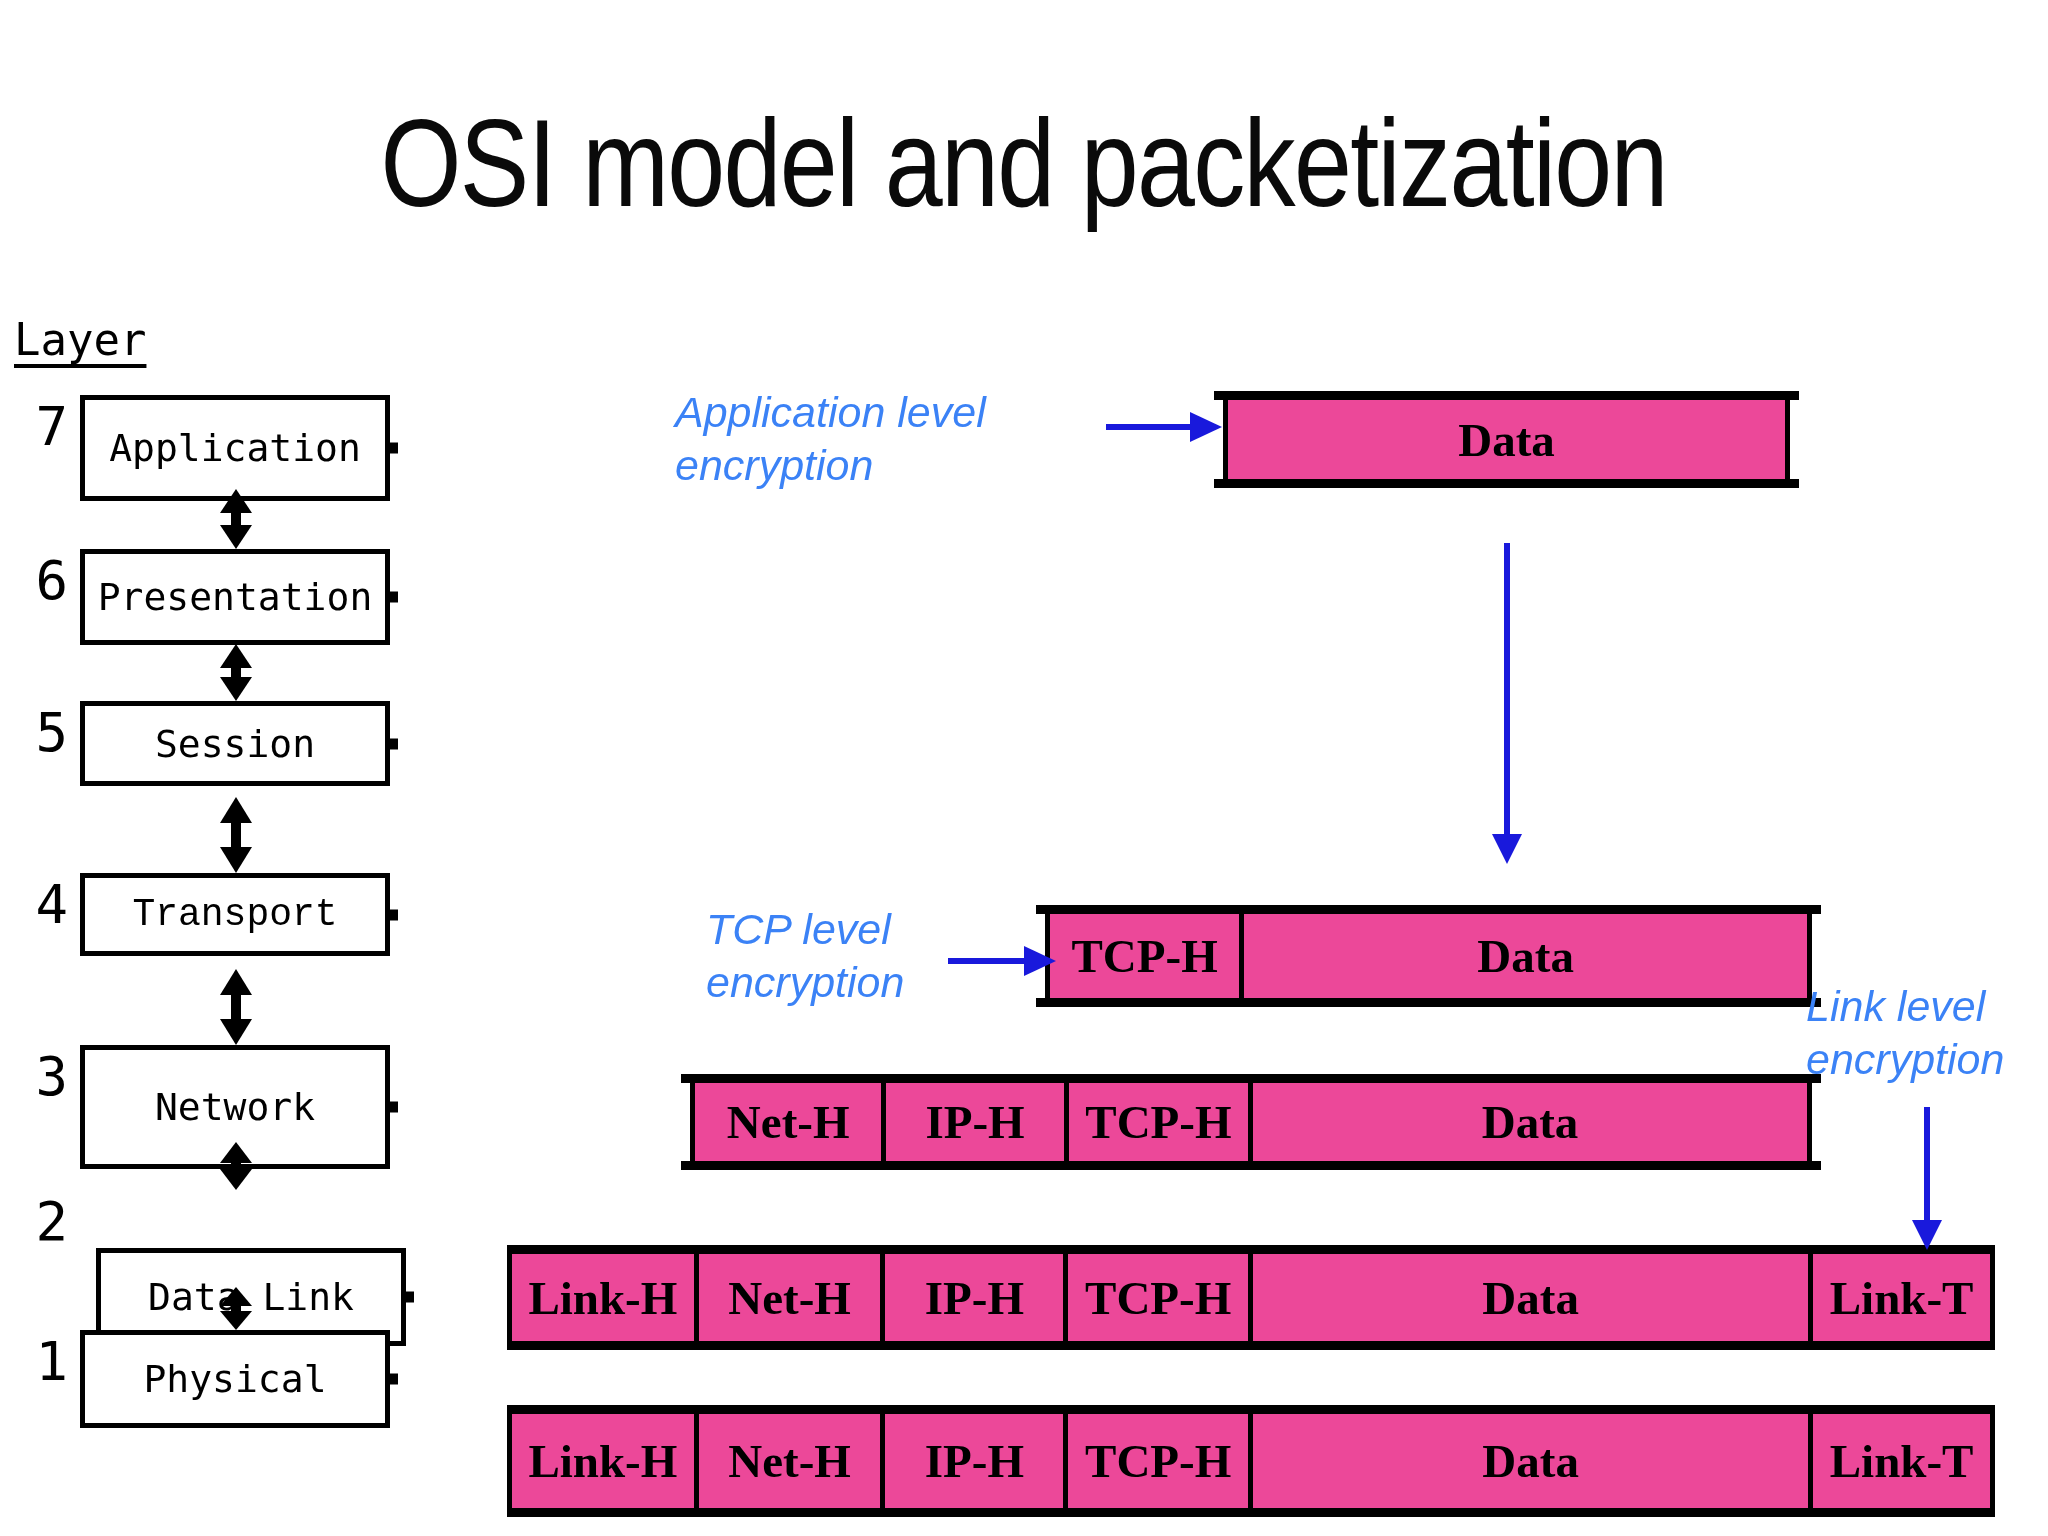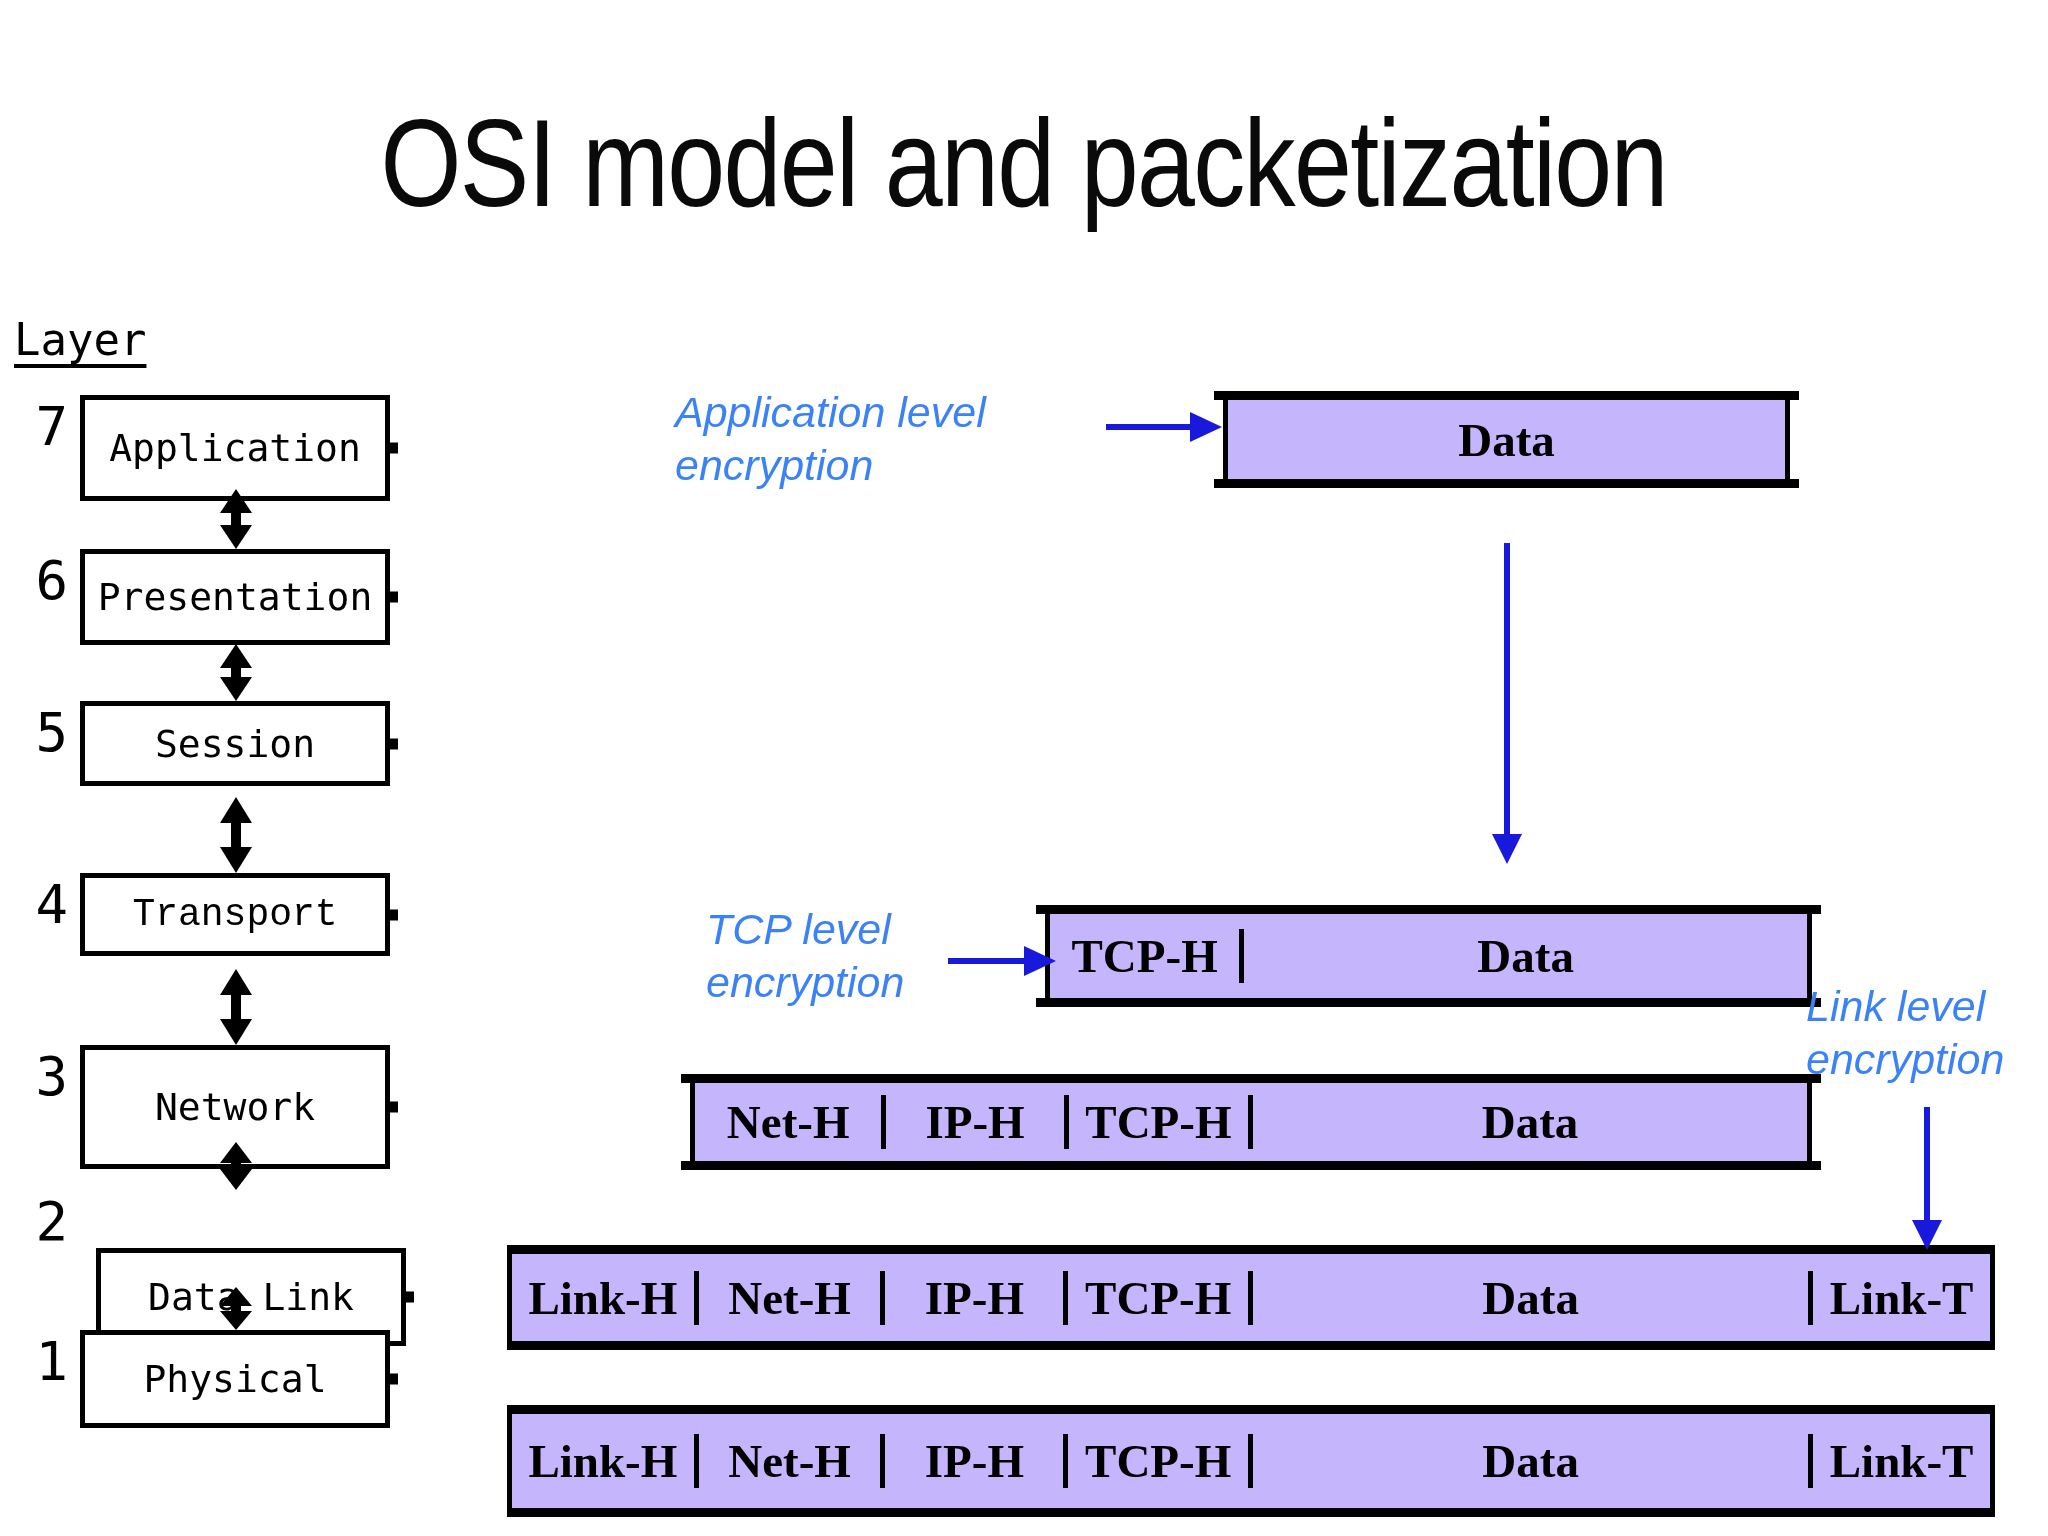--- a/index.html
+++ b/index.html
@@ -33,21 +33,21 @@
     position:absolute; left:14px; width:54px; text-align:right;
     font-family:"DejaVu Sans Mono", monospace; font-size:54px; line-height:1;
   }
   
   .prow { position:absolute; }
   .prow .bar { position:absolute; left:-9px; right:-9px; height:9px; background:#000; }
   .prow .bar.t { top:0; } .prow .bar.b { bottom:0; }
   .prow.flush .bar { left:0; right:0; }
   .prow .cells {
     position:absolute; top:9px; bottom:9px; left:0; right:0; display:flex;
-    border-left:5px solid #000; border-right:5px solid #000; background:#c4b5fd;align-items:center;
+    border-left:5px solid #000; border-right:5px solid #000; background:#ec4899;
   }
   .cell {
     box-sizing:border-box; border-left:5px solid #000;
     display:flex; align-items:center; justify-content:center;
     font-family:"Liberation Serif", serif; font-weight:700; font-size:47px; white-space:nowrap;
   }
   .cell:first-child { border-left:none; }
   
   .note { position:absolute; color:#3b82f6; font-size:43px; line-height:53px; white-space:nowrap;font-style:italic; }
   .note-app  { left:675px;  top:386px; }

